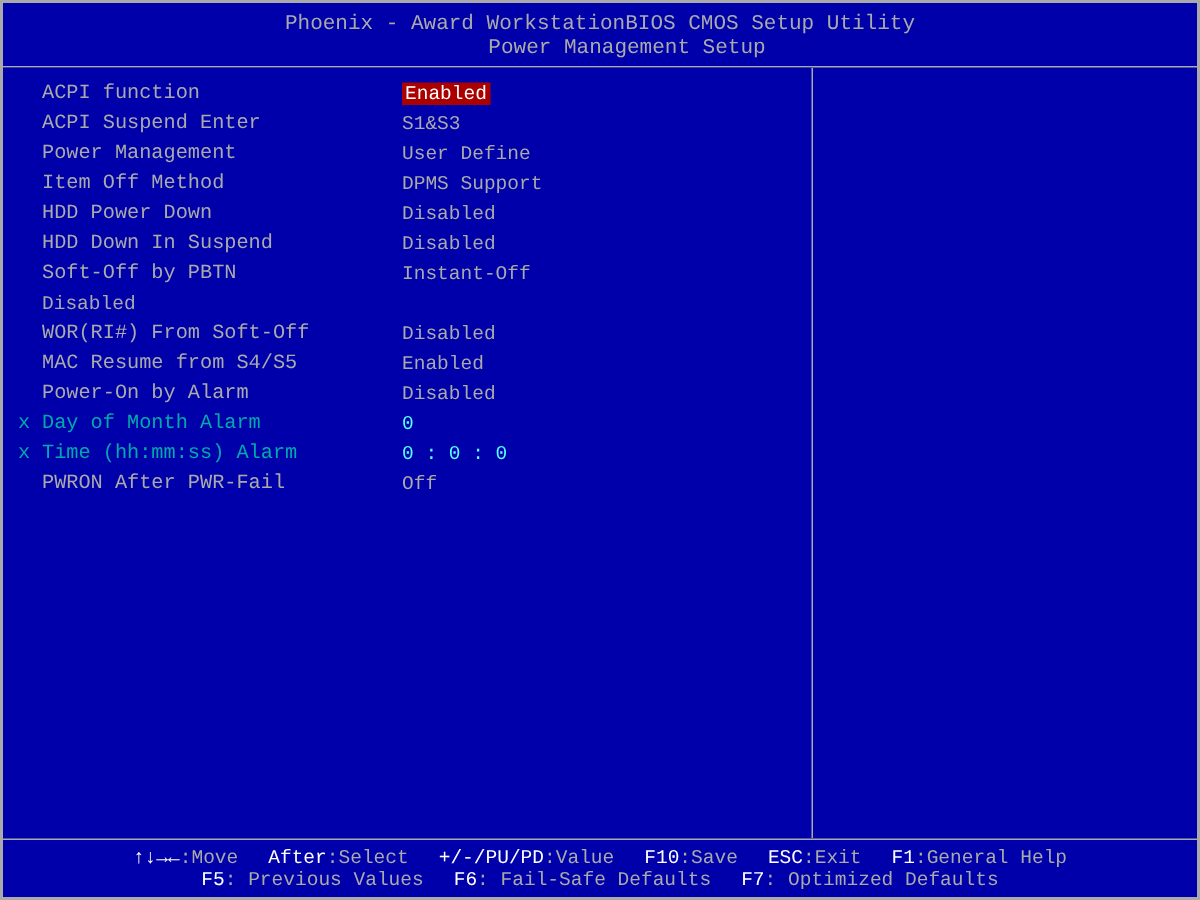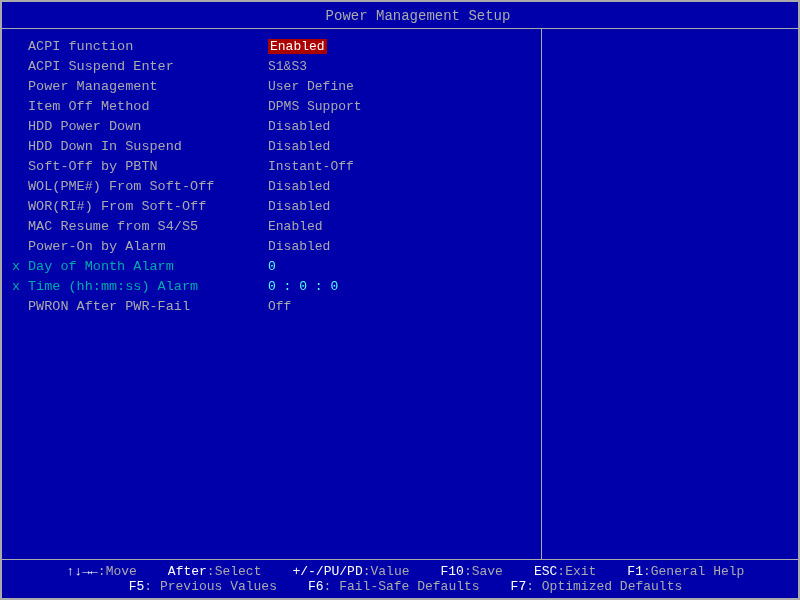--- a/index.html
+++ b/index.html
@@ -126,38 +126,38 @@
 
     #footer .footer-row {
       display: flex;
       justify-content: center;
       gap: 20px;
     }
 
     .key-help {
       color: #aaaaaa;
       white-space: nowrap;
-      margin-left: 11px;
     }
 
     .key-help span.key {
       color: #ffffff;
     }
 
     .x-prefix {
       color: #00aaaa;
       flex: 0 0 16px;
       font-size: 13.5px;
     }
   </style>
 </head>
 <body>
 
 <div id="screen">
   <div id="header">
+    <div class="title1">Phoenix - Award WorkstationBIOS CMOS Setup Utility</div>
     <div class="title2">Power Management Setup</div>
   </div>
 
   <div id="main">
     <div id="left-panel">
     <div class="setting-row">
           <span class="x-prefix"></span>
           <span class="setting-label">ACPI function</span>
           <span class="setting-value highlighted">Enabled</span>
         </div>
@@ -186,21 +186,20 @@
           <span class="setting-label">HDD Down In Suspend</span>
           <span class="setting-value">Disabled</span>
         </div>
         <div class="setting-row">
           <span class="x-prefix"></span>
           <span class="setting-label">Soft-Off by PBTN</span>
           <span class="setting-value">Instant-Off</span>
         </div>
         <div class="setting-row">
           <span class="x-prefix"></span>
-          <span class="setting-label">WOL(PME#) From Soft-Off</span>
           <span class="setting-value">Disabled</span>
         </div>
         <div class="setting-row">
           <span class="x-prefix"></span>
           <span class="setting-label">WOR(RI#) From Soft-Off</span>
           <span class="setting-value">Disabled</span>
         </div>
         <div class="setting-row">
           <span class="x-prefix"></span>
           <span class="setting-label">MAC Resume from S4/S5</span>

